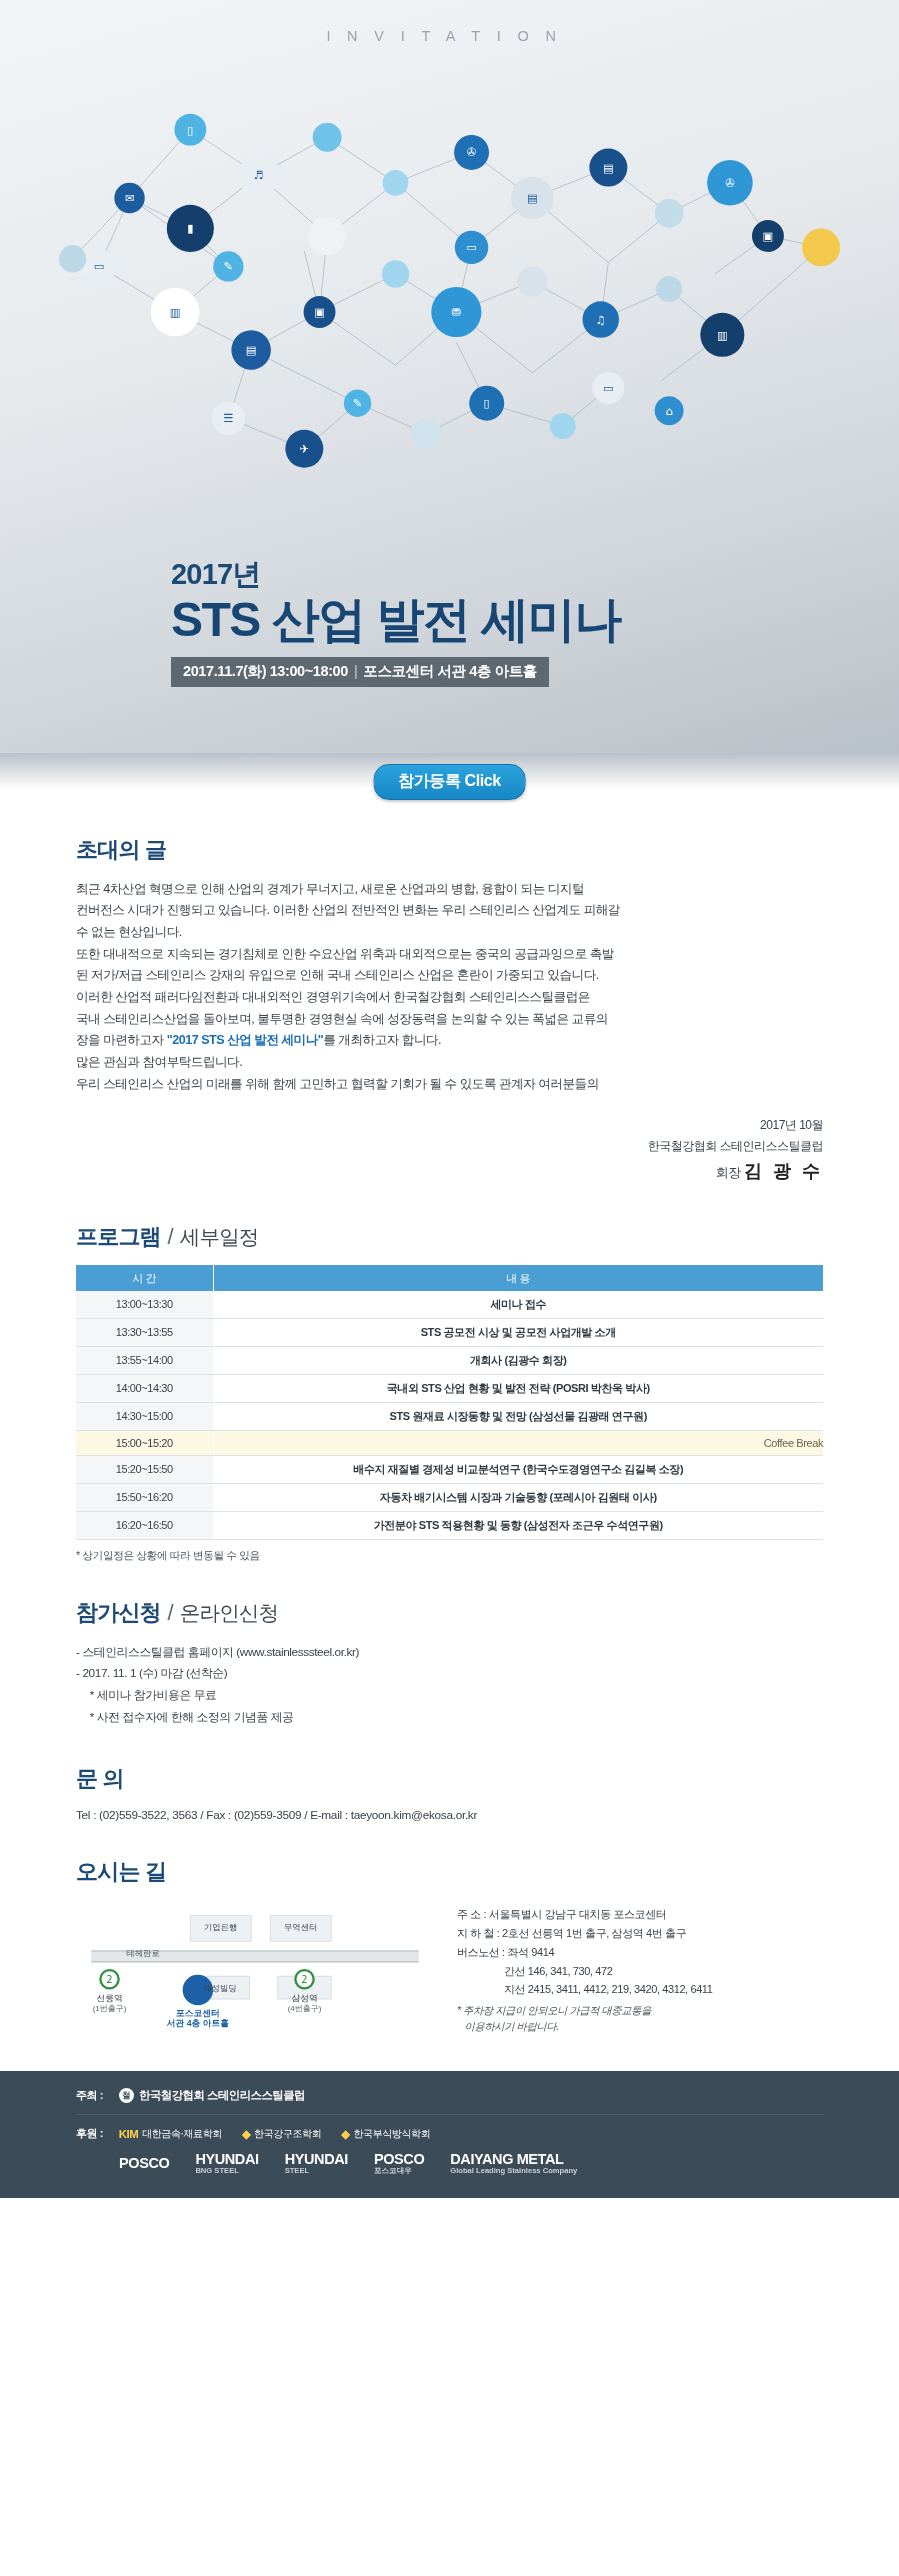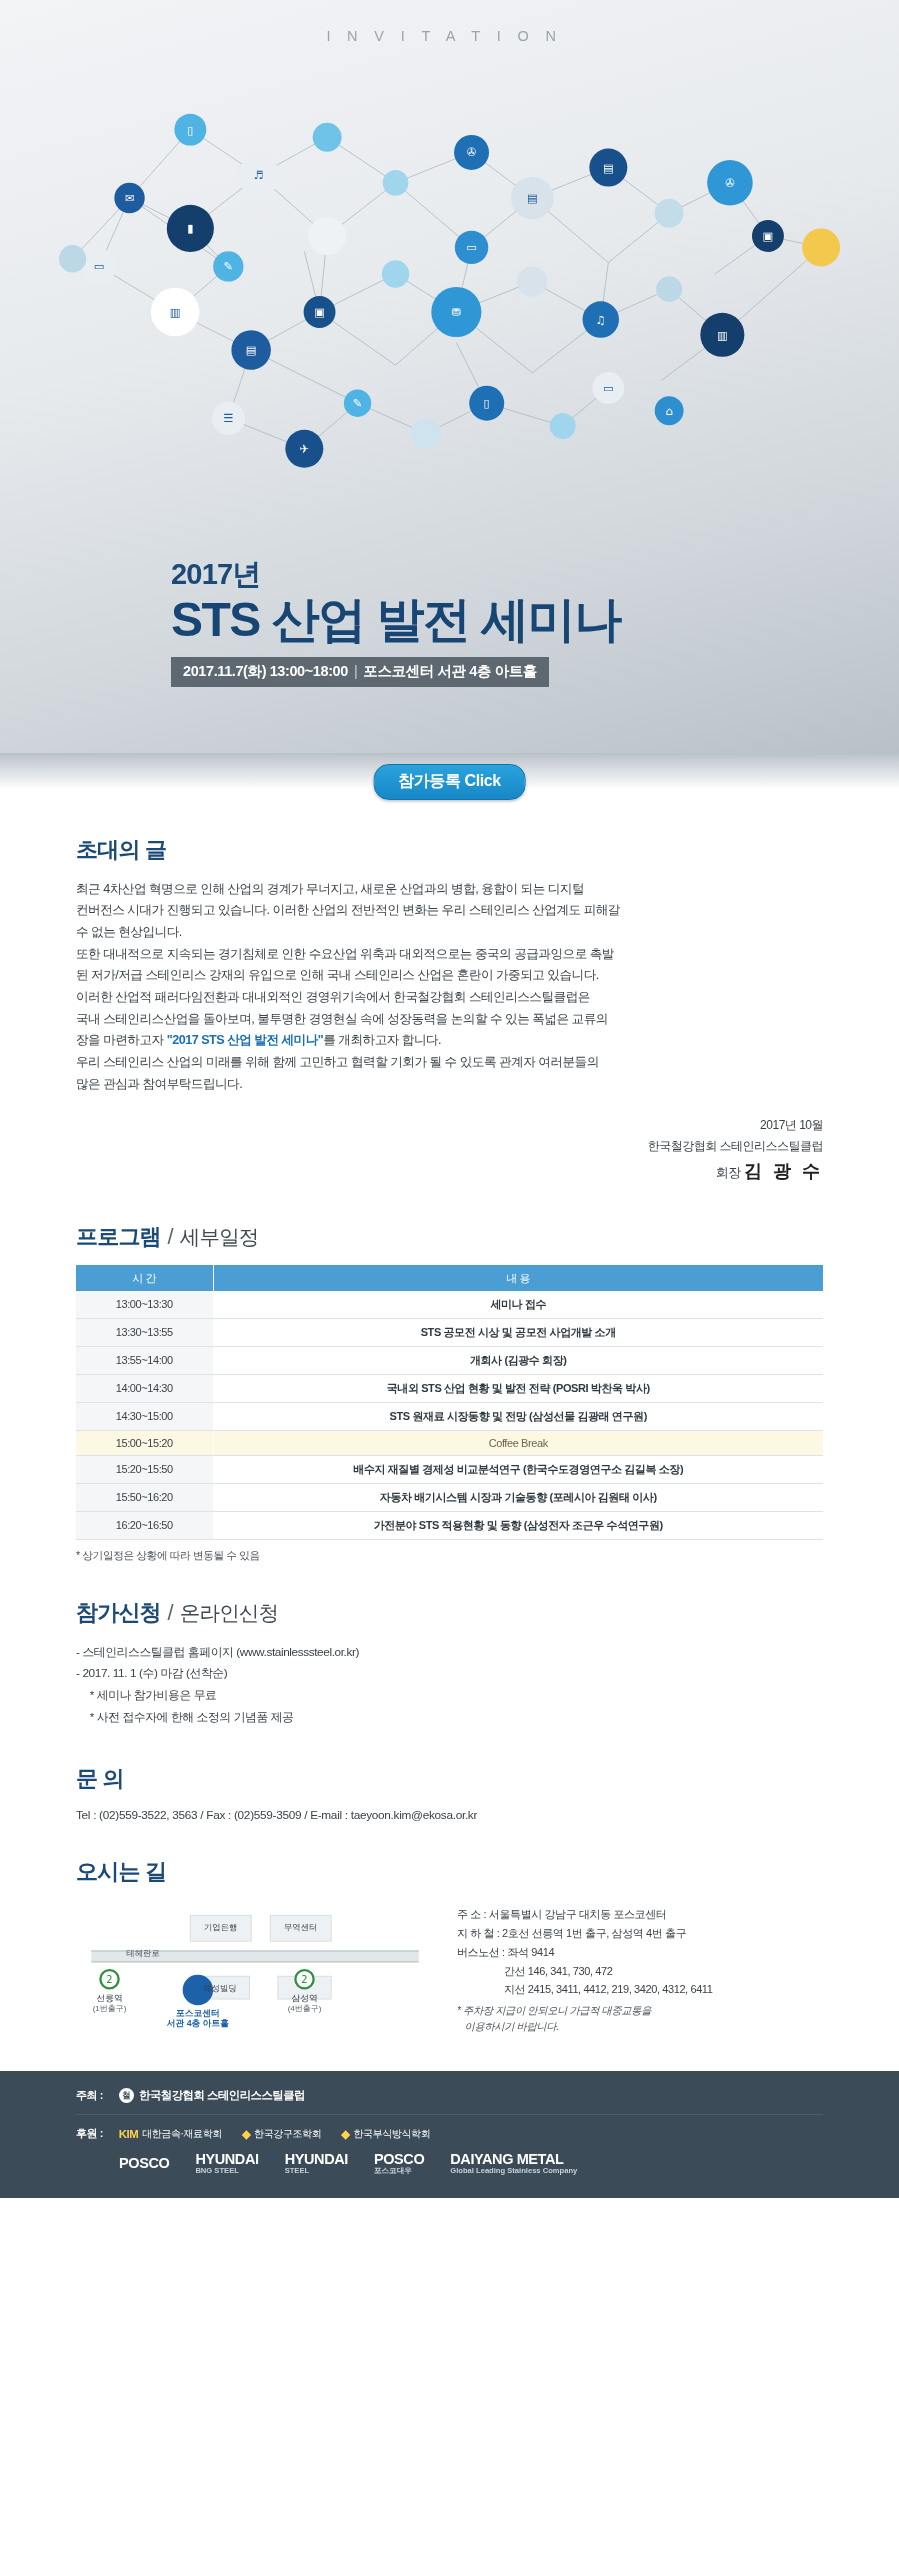--- a/index.html
+++ b/index.html
@@ -140,21 +140,21 @@
     color: #2f3a42;
   }
   table.prog td.time {
     width: 137px;
     background: #f4f6f8;
     border-right: 1.5px solid #ffffff;
     color: #3a4249;
   }
   table.prog td.desc { font-weight: bold; }
   table.prog tr.break td { background: #fdf8e3; }
-  table.prog tr.break td.desc { font-weight: normal; color: #6b6550; }
+  table.prog tr.break td.desc { font-weight: normal; color: #6b6550; text-align: right; }
   .note {
     margin-top: 9px;
     font-size: 10.7px;
     color: #4a5259;
     letter-spacing: -0.4px;
   }
 
   
   .apply-list { font-size: 11.8px; color: #3a4249; line-height: 1.85; letter-spacing: -0.4px; }
   .apply-list .ind { padding-left: 13.7px; }
@@ -316,22 +316,22 @@
       <h2 class="sec">초대의 글</h2>
       <div class="invite-body">
         <p>최근 4차산업 혁명으로 인해 산업의 경계가 무너지고, 새로운 산업과의 병합, 융합이 되는 디지털</p>
         <p>컨버전스 시대가 진행되고 있습니다. 이러한 산업의 전반적인 변화는 우리 스테인리스 산업계도 피해갈</p>
         <p>수 없는 현상입니다.</p>
         <p>또한 대내적으로 지속되는 경기침체로 인한 수요산업 위축과 대외적으로는 중국의 공급과잉으로 촉발</p>
         <p>된 저가/저급 스테인리스 강재의 유입으로 인해 국내 스테인리스 산업은 혼란이 가중되고 있습니다.</p>
         <p>이러한 산업적 패러다임전환과 대내외적인 경영위기속에서 한국철강협회 스테인리스스틸클럽은</p>
         <p>국내 스테인리스산업을 돌아보며, 불투명한 경영현실 속에 성장동력을 논의할 수 있는 폭넓은 교류의</p>
         <p><span>장을 마련하고자 </span><span class="hl">"2017 STS 산업 발전 세미나"</span><span>를 개최하고자 합니다.</span></p>
+        <p>많은 관심과 참여부탁드립니다.</p>
         <p>우리 스테인리스 산업의 미래를 위해 함께 고민하고 협력할 기회가 될 수 있도록 관계자 여러분들의</p>
-        <p>많은 관심과 참여부탁드립니다.</p>
       </div>
       <div class="sign">
         <div>2017년 10월</div>
         <div>한국철강협회 스테인리스스틸클럽</div>
         <div class="chair">
           <span>회장</span>
           <span class="nm">김 광 수</span>
         </div>
       </div>
     </div>

